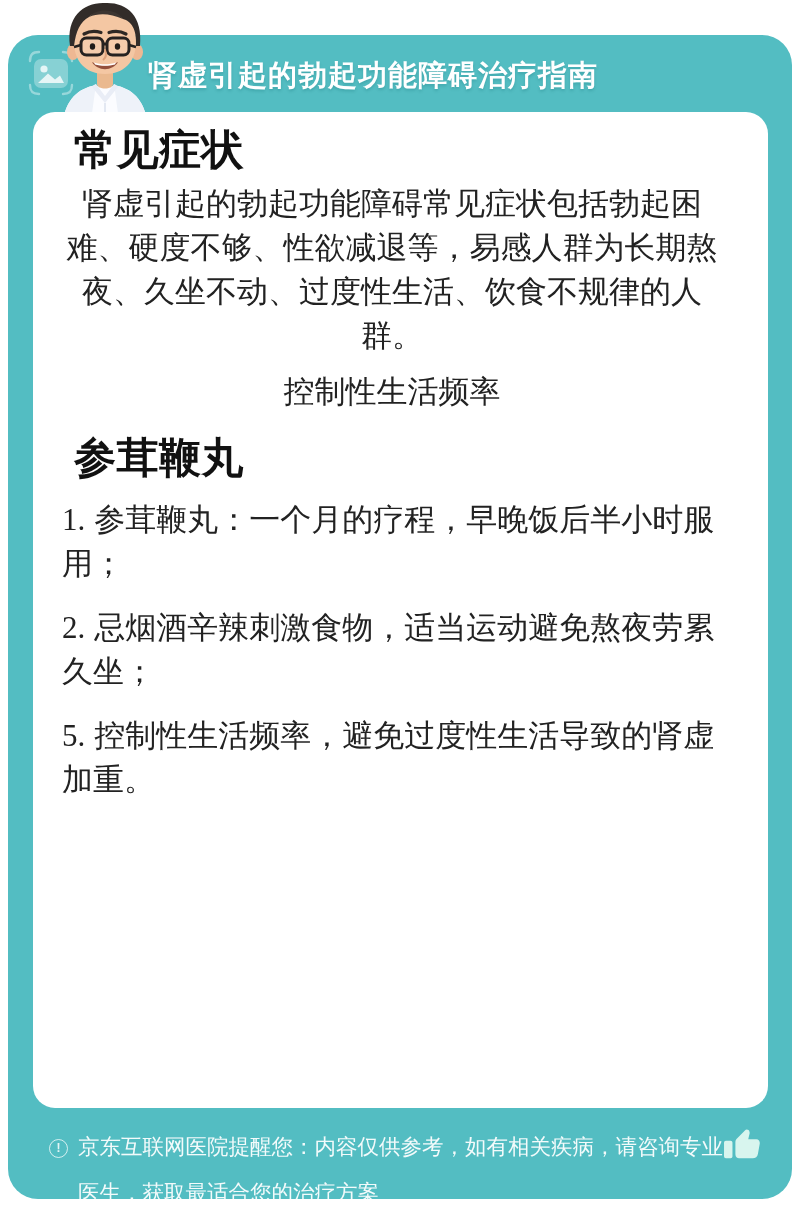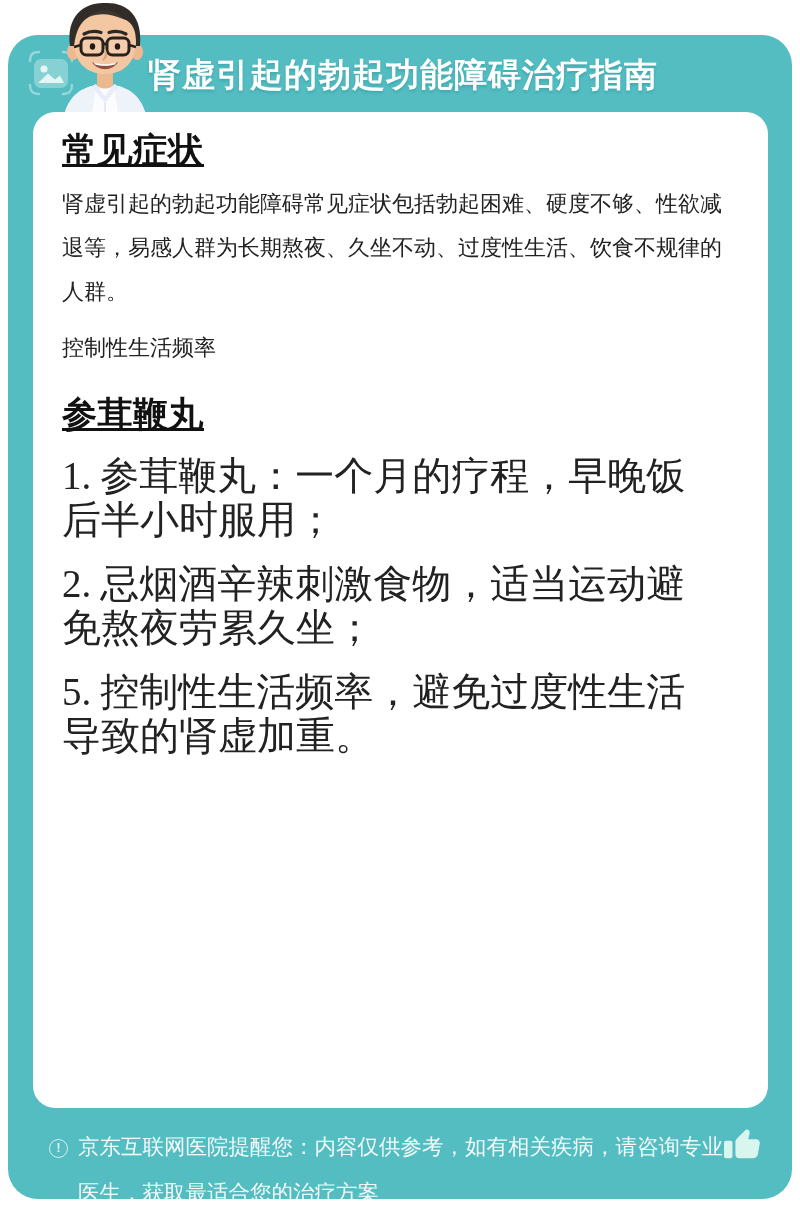--- a/index.html
+++ b/index.html
@@ -8,34 +8,34 @@
   }
   *{margin:0;padding:0;box-sizing:border-box;}
   html,body{background:#fff;}
   body{font-family:"Liberation Sans", sans-serif; width:800px; height:1209px; position:relative; overflow:hidden;}
   #screen{position:absolute; inset:0; width:800px; height:1209px; background:#fff;}
 
   .frame{position:absolute; left:8px; top:35px; width:784px; height:1164px;
          background:var(--teal,#53bdc2); border-radius:30px;}
 
   .title{position:absolute; left:148px; top:54px; width:560px;
-         font-size:33px; font-weight:bold; color:#ffffff; letter-spacing:1px;
+         font-size:29px; font-weight:bold; color:#ffffff; letter-spacing:1px;
          line-height:42px; text-shadow:0 2px 3px rgba(0,90,95,.22); white-space:nowrap;}
 
   .photo-icon{position:absolute; left:24px; top:46px; width:54px; height:54px;}
   .avatar{position:absolute; left:40px; top:0px; width:130px; height:128px;}
 
   .card{position:absolute; left:33px; top:112px; width:735px; height:996px;
         background:var(--card,#fff); border-radius:22px; padding:18px 46px 0 29px;
         overflow:hidden; line-break:strict;}
-  .section-heading{font-size:35px; font-weight:bold; line-height:40px; color:var(--ink,#111);
-        margin:24px 0 0; letter-spacing:.5px;text-decoration:underline;}
+  .section-heading{font-size:42px; font-weight:bold; line-height:40px; color:var(--ink,#111);
+        margin:24px 12px 0; letter-spacing:.5px;}
   .section-heading.first{margin-top:0;}
-  .body-text{font-size:22px; line-height:44px; color:var(--body,#222); margin:12px 0 0;}
-  .list-item{font-size:39px; line-height:44px; color:var(--body,#222); margin:20px 0 0;}
+  .body-text{font-size:31px; line-height:44px; color:var(--body,#222); margin:12px 0 0;text-align:center;}
+  .list-item{font-size:31px; line-height:44px; color:var(--body,#222); margin:20px 0 0;}
   .list-num{font-family:"Liberation Serif", serif; margin-right:9px;}
 
   .footer{position:absolute; left:78px; top:1124px; width:648px;
           font-size:21.5px; line-height:46px; color:var(--foot,rgba(255,255,255,.93));
           line-break:strict;}
   .alert-ic{position:absolute; left:49px; top:1139px; width:19px; height:19px;
           border:1.5px solid rgba(255,255,255,.75); border-radius:50%;
           color:rgba(255,255,255,.85); font-size:12px; line-height:17px; text-align:center;
           font-weight:bold;}
   .thumb-btn{position:absolute; left:720px; top:1122px; width:44px; height:44px;

